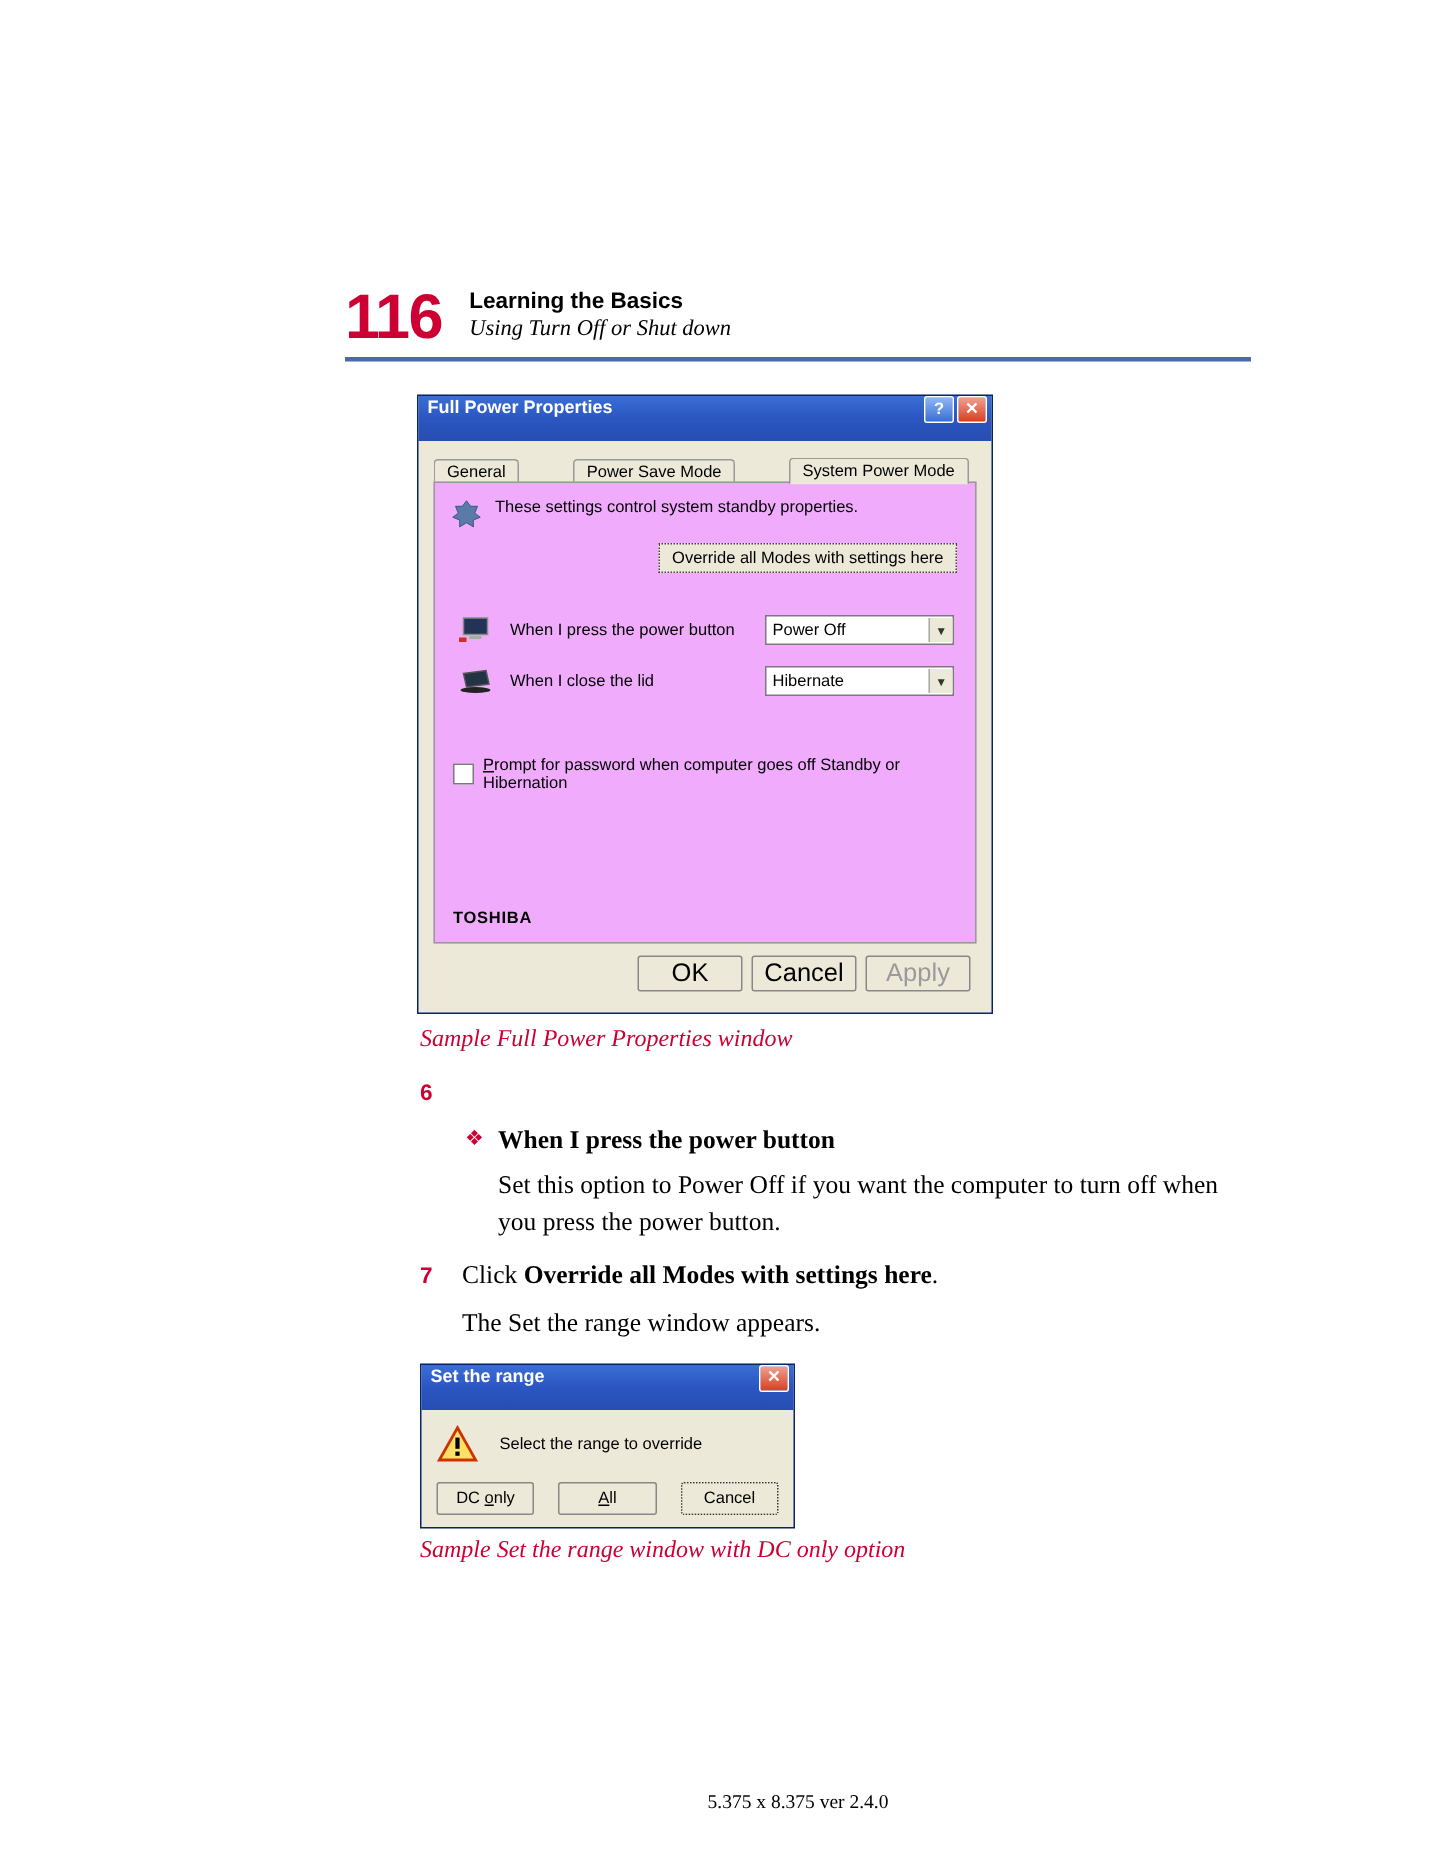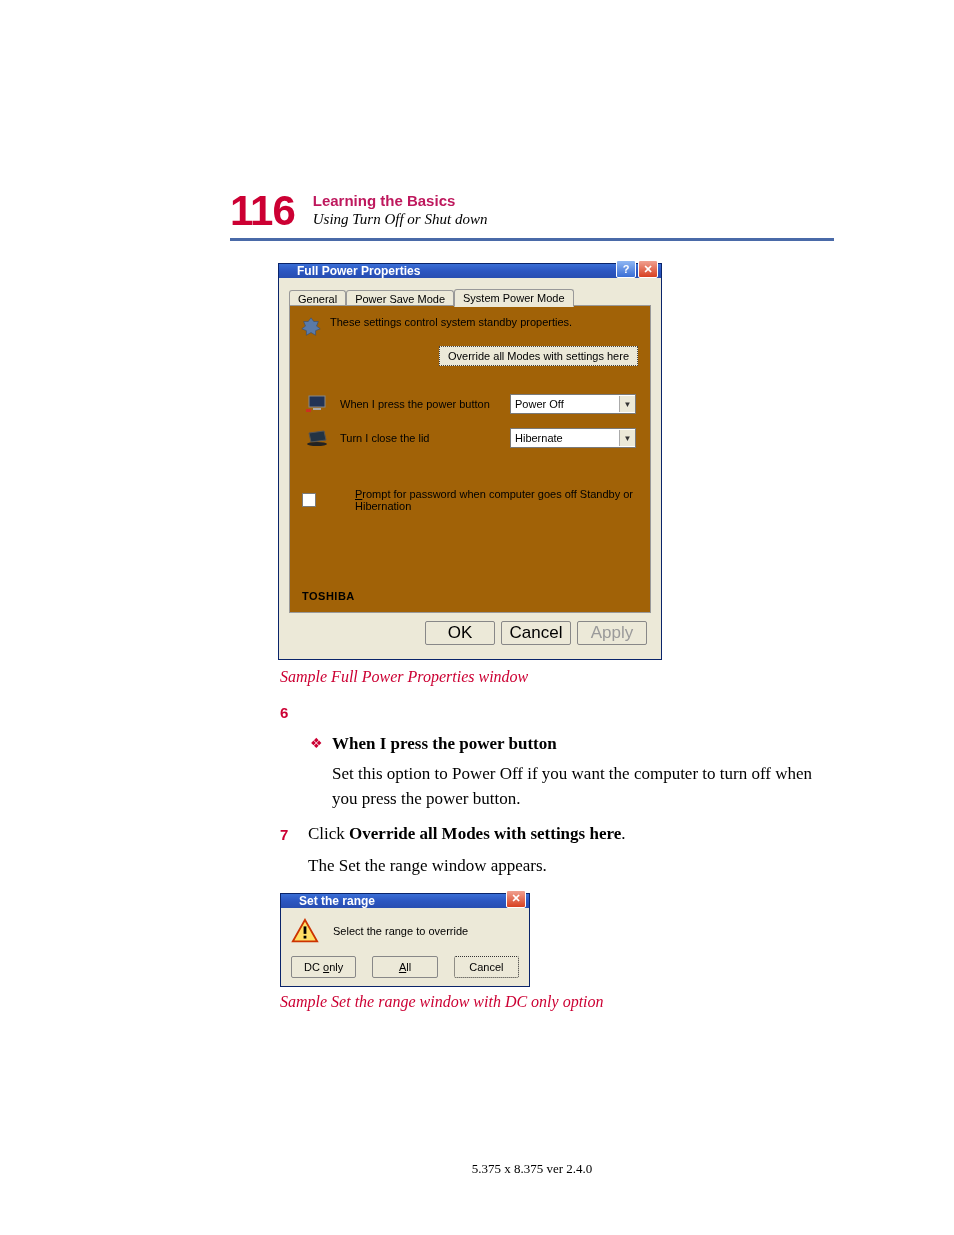--- a/index.html
+++ b/index.html
@@ -31,21 +31,21 @@
   }
   .header-text {
     display: flex;
     flex-direction: column;
     padding-top: 2px;
   }
   .chapter-title {
     font-family: Arial, Helvetica, sans-serif;
     font-weight: bold;
     font-size: 15px;
-    color: #be185d;
+    color: #000000;
     line-height: 1.2;
   }
   .section-title {
     font-style: italic;
     font-size: 15px;
     line-height: 1.3;
   }
   .rule {
     height: 3px;
     background: #4a6aa8;
@@ -110,26 +110,26 @@
   
   .xp-window {
     width: 382px;
     background: #ece9d8;
     border: 1px solid #0a246a;
     font-family: Tahoma, Arial, sans-serif;
     font-size: 11px;
     color: #000;
   }
   .xp-titlebar {
-    height: 14px;
+    height: 30px;
     background: linear-gradient(to bottom, #3a6ed5 0%, #2b56c1 50%, #274db1 100%);
     color: #fff;
     display: flex;
-    align-items: flex-end;
-    padding: 0 3px 0 18px;
+    align-items: flex-start;
+    padding: 0 3px 0 6px;
     font-weight: bold;
     font-size: 12px;
   }
   .xp-title-text { flex: 1; }
   .xp-title-btn {
     width: 18px;
     height: 16px;
     margin-left: 2px;
     background: linear-gradient(to bottom,#f0a090,#d84020);
     border: 1px solid #fff;
@@ -146,20 +146,21 @@
     background: linear-gradient(to bottom,#8fb7f3,#3a6ed5);
   }
   .xp-body {
     padding: 8px 10px 10px 10px;
   }
   .xp-tabs {
     display: flex;
     align-items: flex-end;
     height: 20px;
     margin-bottom: -1px;
+    gap: 36px;
   }
   .xp-tab {
     border: 1px solid #999;
     border-bottom: none;
     background: #ece9d8;
     padding: 2px 8px 2px 8px;
     margin-right: 0;
     font-size: 11px;
     border-top-left-radius: 3px;
     border-top-right-radius: 3px;
@@ -167,21 +168,21 @@
     top: 1px;
     color: #000;
   }
   .xp-tab.active {
     background: #ece9d8;
     border-bottom: 1px solid #ece9d8;
     z-index: 2;
   }
   .xp-panel {
     border: 1px solid #999;
-    background: #a16207;
+    background: #f0abfc;
     padding: 10px 10px 16px 10px;
     position: relative;
     min-height: 280px;
   }
   .xp-desc-row {
     display: flex;
     align-items: flex-start;
     margin-bottom: 22px;
   }
   .xp-icon-gear {
@@ -235,21 +236,20 @@
     align-items: center;
     justify-content: center;
     font-size: 8px;
     color: #333;
   }
   .xp-check-row {
     display: flex;
     align-items: center;
     margin: 40px 0 0 2px;
     font-size: 11px;
-    gap: 33px;
   }
   .xp-check {
     width: 12px;
     height: 12px;
     border: 1px solid #7a7a7a;
     background: #fff;
     margin-right: 6px;
     flex-shrink: 0;
   }
   .xp-brand {
@@ -374,21 +374,21 @@
             </div>
           </div>
 
           <div class="xp-row xp-row2">
             <span class="xp-row-icon">
               <svg viewBox="0 0 24 20">
                   <path d="M3 5 L18 3 L20 12 L5 14 Z" fill="#223344" stroke="#555"></path>
                   <ellipse cx="11" cy="16" rx="10" ry="2" fill="#222"></ellipse>
                 </svg>
             </span>
-            <span class="xp-row-label"><span>Turn I close the lid</span></span>
+            <span class="xp-row-label"><span>When I close the lid</span></span>
             <div class="xp-select">
               <span>Hibernate</span>
               <span class="xp-select-arrow">▼</span>
             </div>
           </div>
 
           <div class="xp-check-row">
             <span class="xp-check"></span>
             <span><span class="underline-char">P</span><span>rompt for password when computer goes off Standby or Hibernation</span></span>
           </div>

